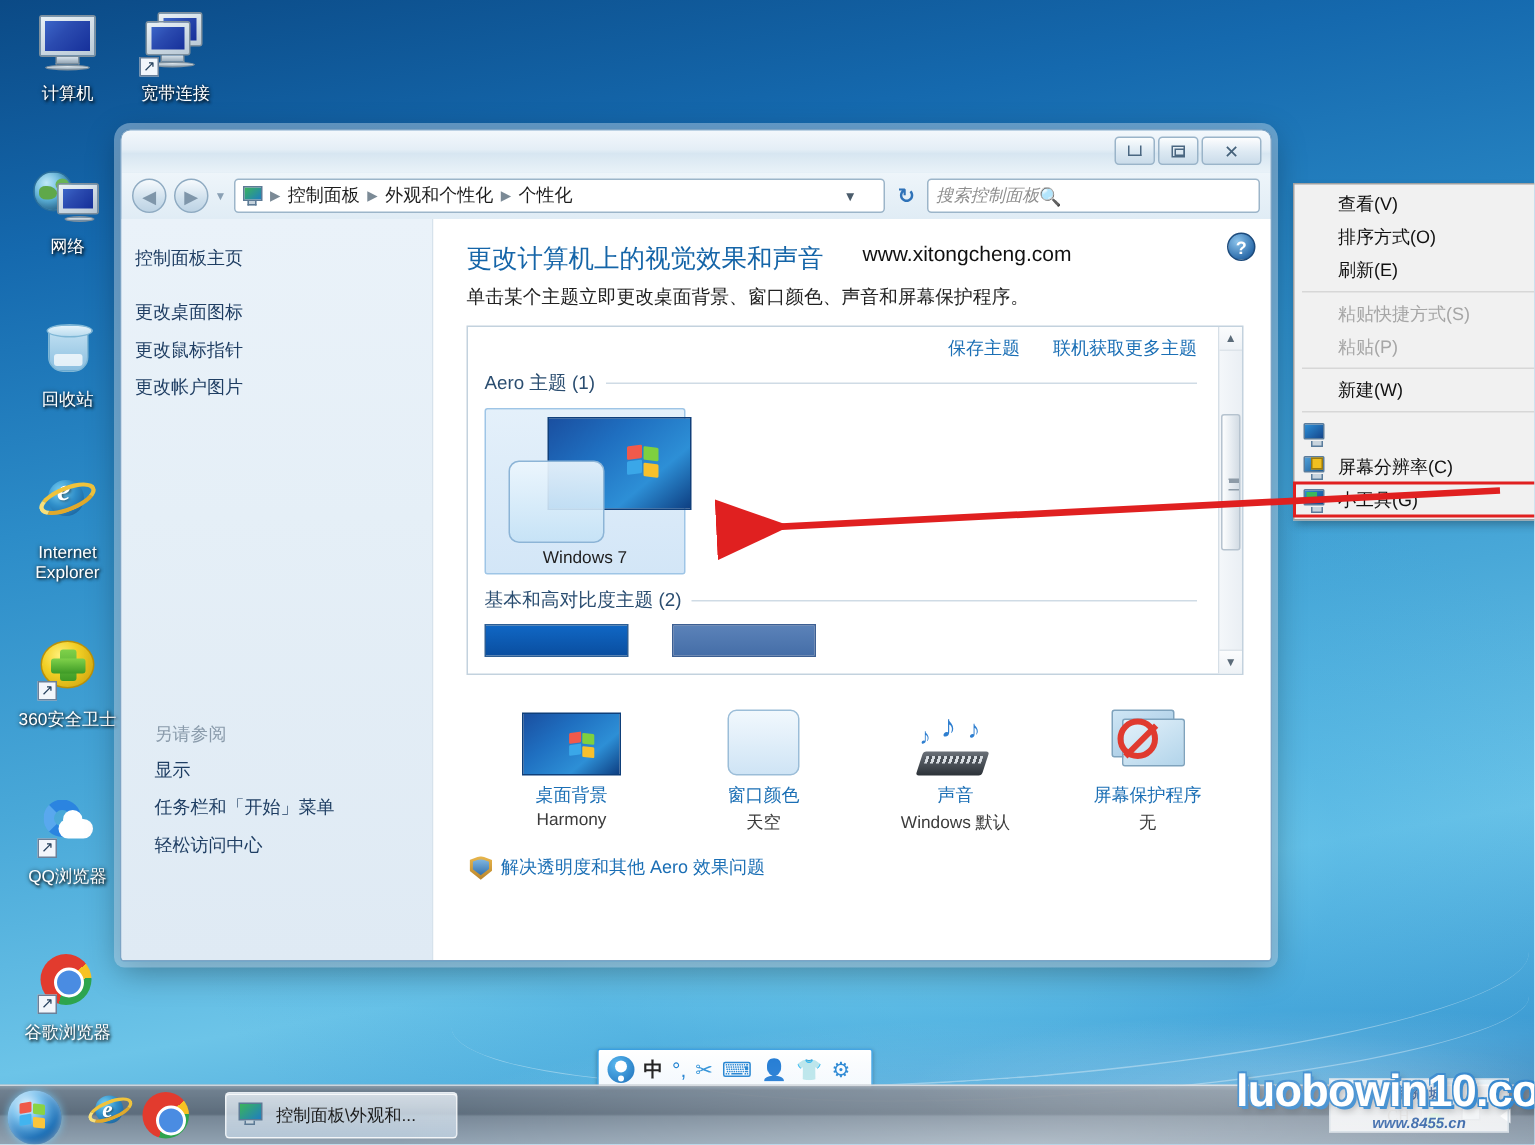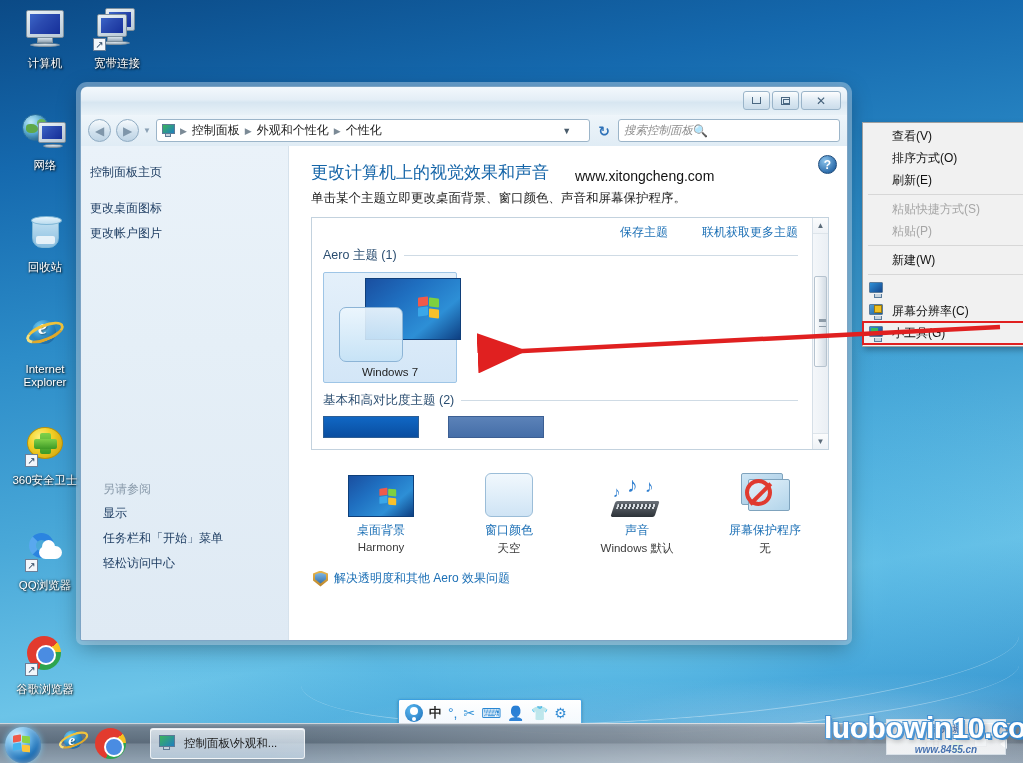--- a/index.html
+++ b/index.html
@@ -234,28 +234,28 @@
 
   .content{
     flex:1; background:#fff; position:relative; padding:15px 18px 0 22px; overflow:hidden;
   }
   .help-btn{
     position:absolute; right:10px; top:9px; width:19px; height:19px; border-radius:50%;
     background:radial-gradient(circle at 35% 30%, #8cc4ec, #2f6fad 70%, #1d4b7c);
     color:#fff; font-size:12px; font-weight:bold; text-align:center; line-height:19px;
     cursor:pointer; border:1px solid #1d4b7c;
   }
-  .c-title{ color:#1565a8; font-size:17px; margin-bottom:2px; display:flex; align-items:flex-end; gap:26px;}
+  .c-title{ color:#1565a8; font-size:17px; margin-bottom:2px; display:flex; align-items:flex-start; gap:26px;}
   .c-title .wm{ color:#111; font-size:14px; font-family:"Liberation Sans",sans-serif; }
   .c-sub{ color:#222; font-size:12.5px; margin:6px 0 10px; }
 
   .themebox{
     border:1px solid #c3d2de; height:233px; position:relative; background:#fff; overflow:hidden;
   }
-  .tb-top{ display:flex; justify-content:flex-end; gap:34px; padding:6px 30px 4px 0;text-align:right; }
+  .tb-top{ display:flex; justify-content:flex-end; gap:22px; padding:6px 30px 4px 0;text-align:right; }
   .tb-top a{ color:#1b6fb5; font-size:12px; cursor:pointer; }
   .grp-hdr{ display:flex; align-items:center; gap:7px; padding:0 30px 0 11px; margin-top:2px; }
   .grp-hdr .t{ color:#2a4d70; font-size:12.5px; white-space:nowrap; }
   .grp-hdr .ln{ flex:1; height:1px; background:#cfdbe5; }
 
   .theme-tile{
     width:134px; margin:8px 0 0 11px; padding:5px 15px 4px;
     border:1px solid #9ec5e6; background:linear-gradient(180deg,#e4f0fa,#d3e6f7);
     border-radius:2px; cursor:pointer;
   }
@@ -606,20 +606,21 @@
         <span class="mag">🔍</span>
       </div>
     </div>
 
     <div class="winbody">
 
       <div class="navpane">
         <div class="np-link">控制面板主页</div>
         <div class="np-gap"></div>
         <div class="np-link">更改桌面图标</div>
+        <div class="np-link">更改鼠标指针</div>
         <div class="np-link">更改帐户图片</div>
 
         <div class="np-see">
           <div class="np-see-title">另请参阅</div>
           <div class="np-link">显示</div>
           <div class="np-link">任务栏和「开始」菜单</div>
           <div class="np-link">轻松访问中心</div>
         </div>
       </div>
 

